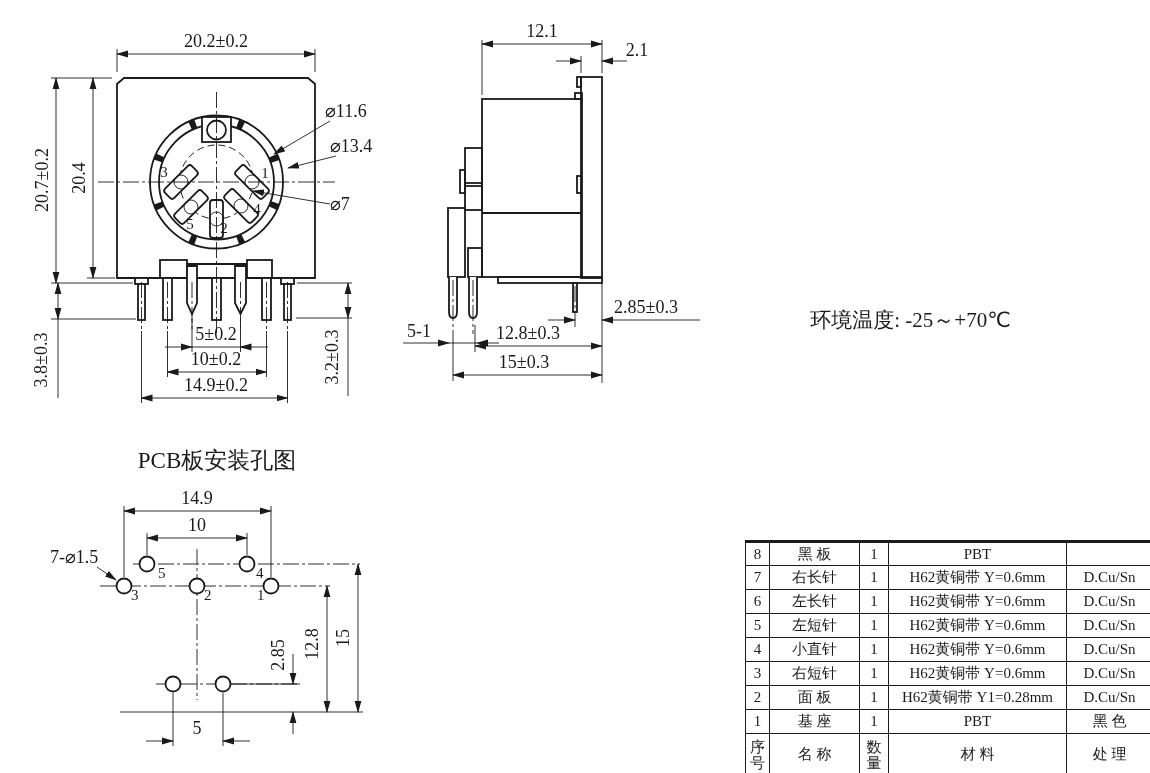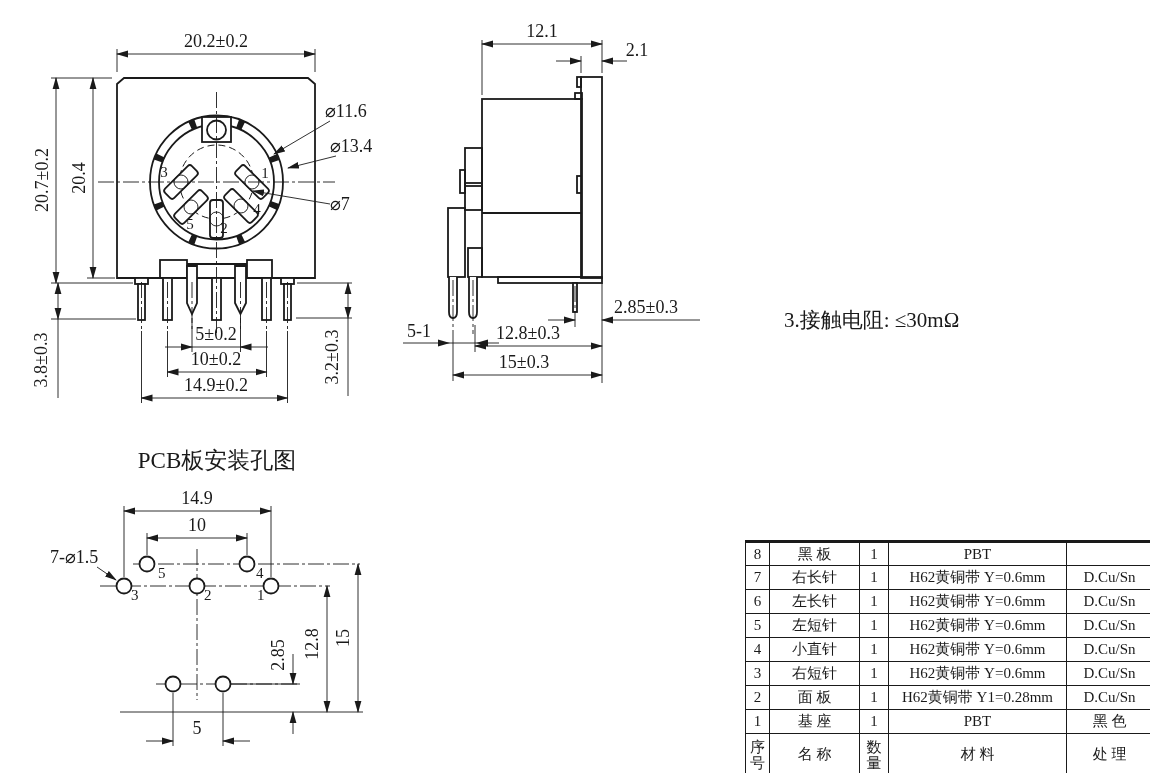--- a/index.html
+++ b/index.html
@@ -258,21 +258,21 @@
     <line class="t" x1="173" y1="693" x2="173" y2="746"></line>
     <line class="t" x1="223" y1="693" x2="223" y2="746"></line>
     <line class="t" x1="146" y1="741" x2="173" y2="741" marker-end="url(#ae)"></line>
     <line class="t" x1="223" y1="741" x2="250" y2="741" marker-start="url(#as)"></line>
     <text class="dt" x="197" y="734" text-anchor="middle">5</text>
   </g>
 </svg>
 
 
 <div id="tech">
-  <div>3.接触电阻: ≤30mΩ</div>
+  <div>　 环境温度: -25～+70℃</div>
   
   
   
   
 </div>
 
 
 <div id="tablewrap">
   <table>
     <colgroup>

